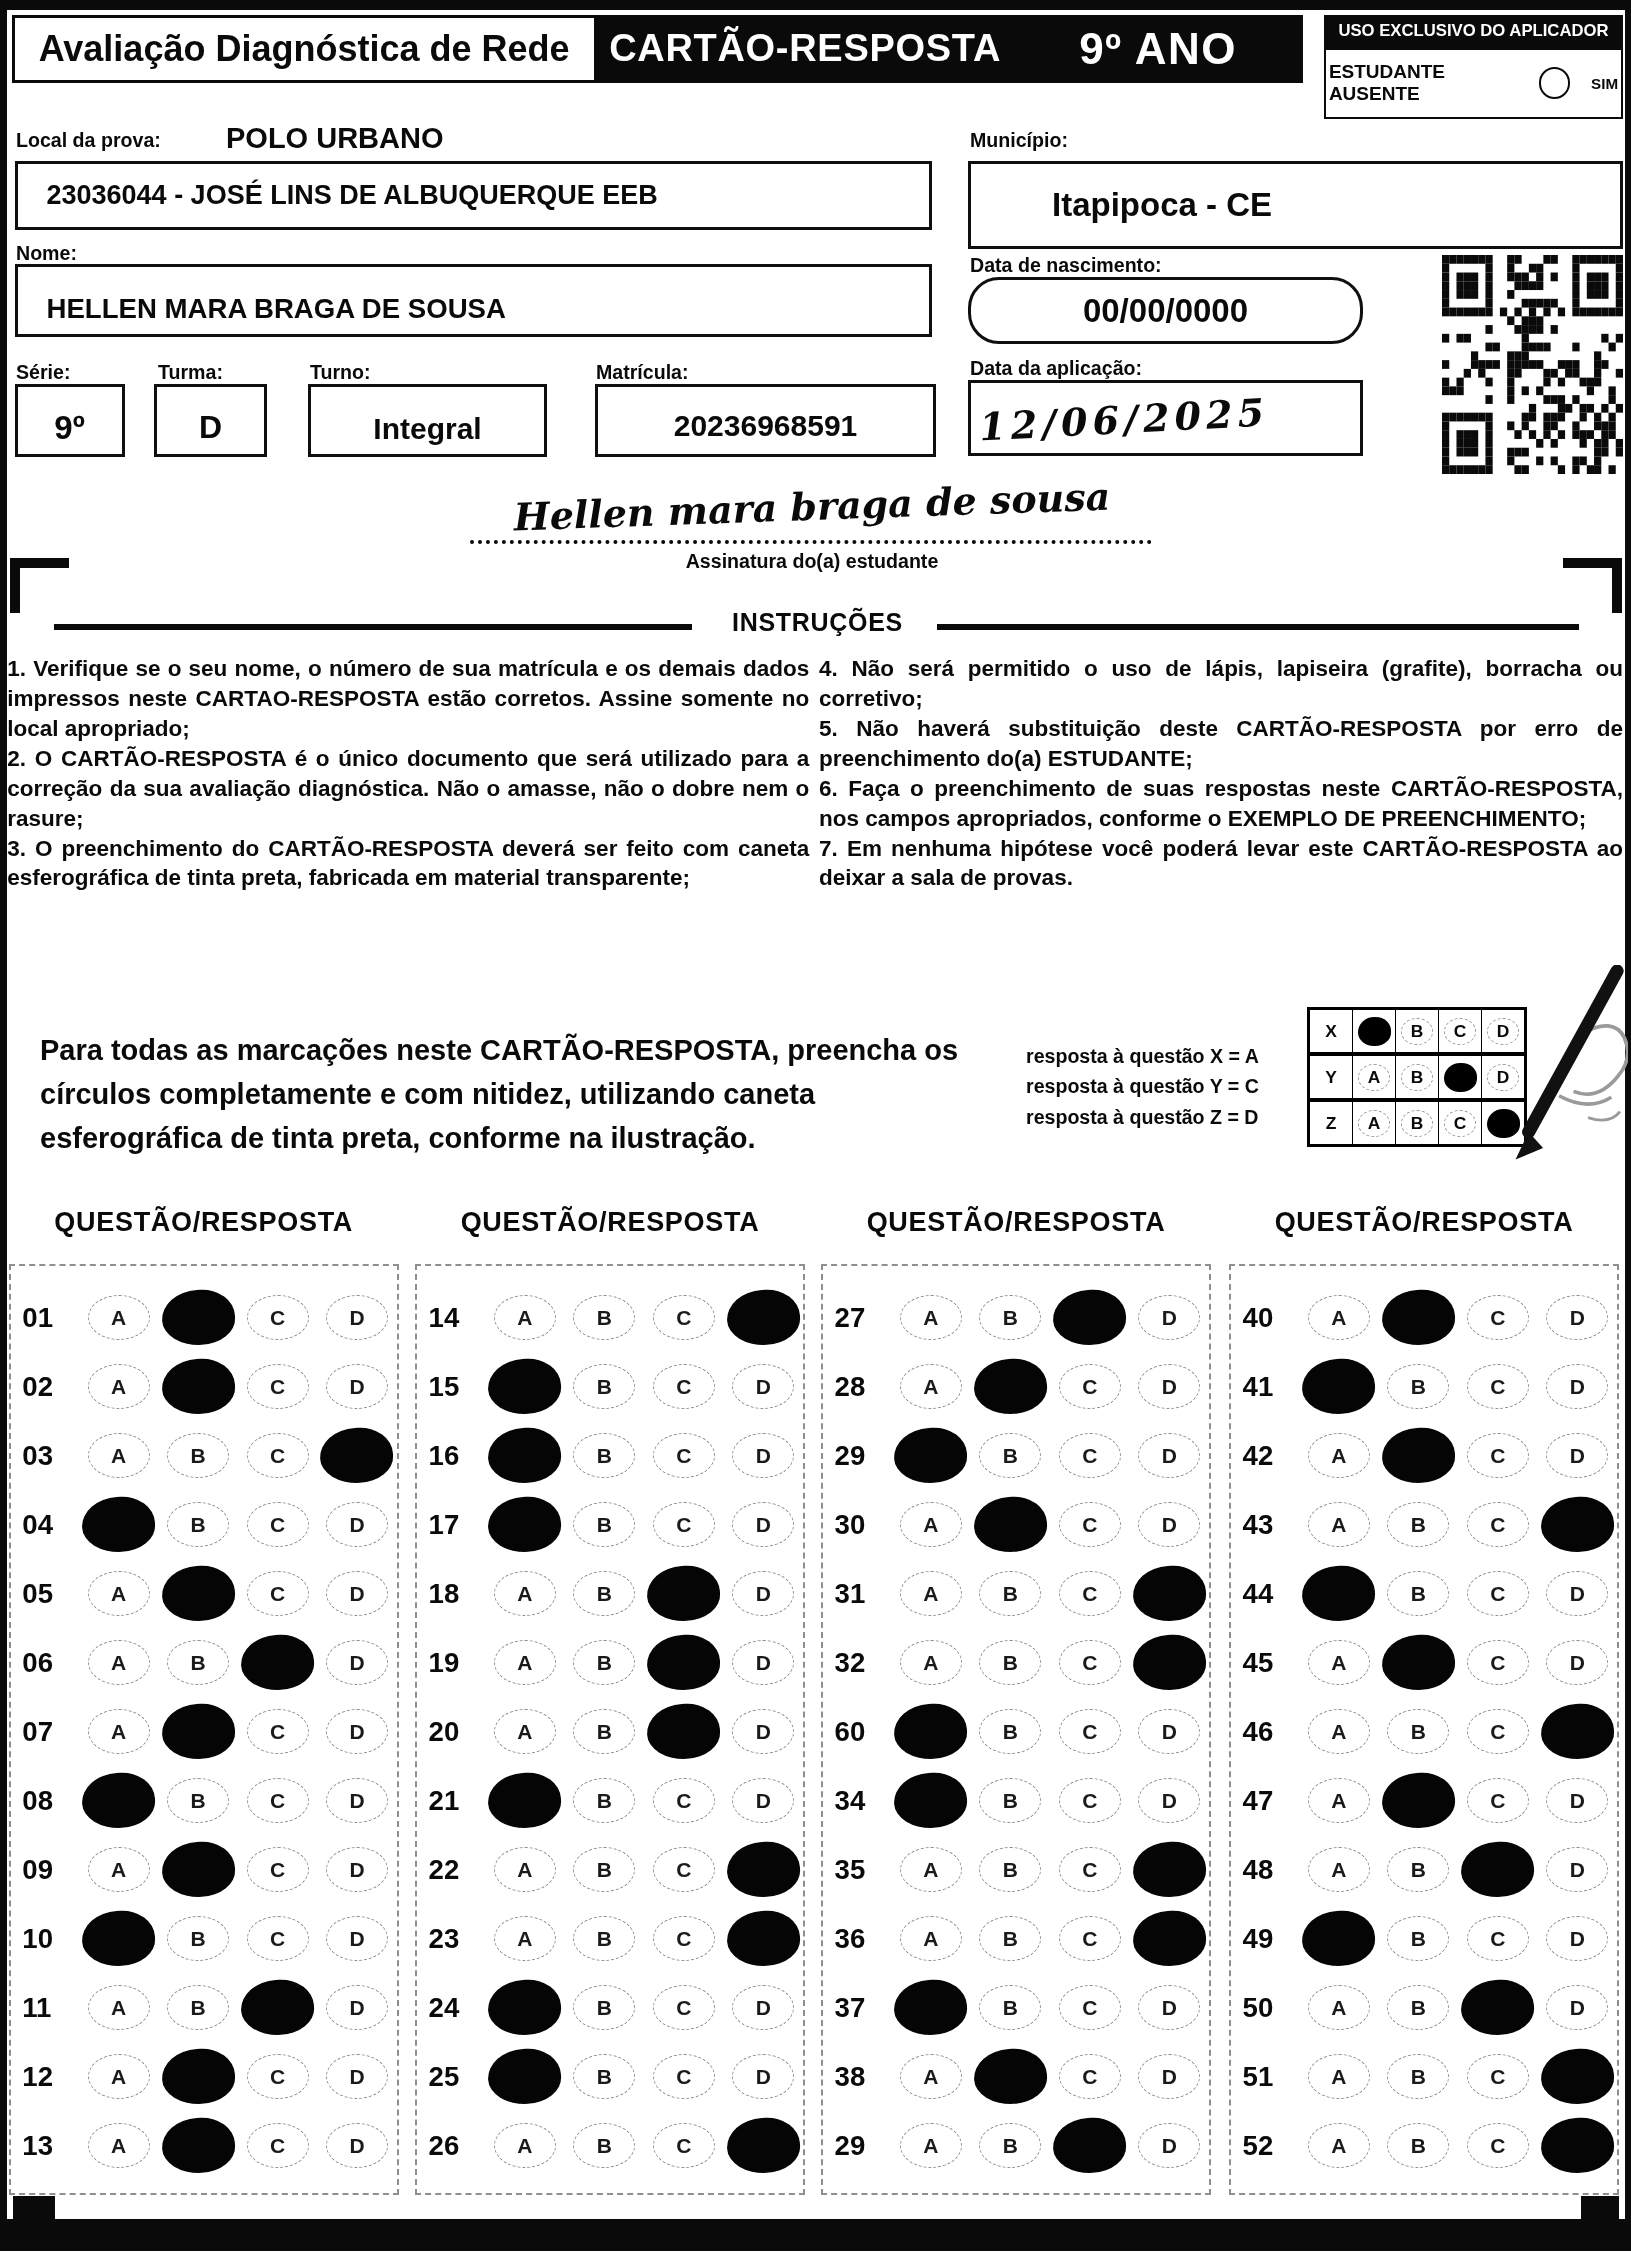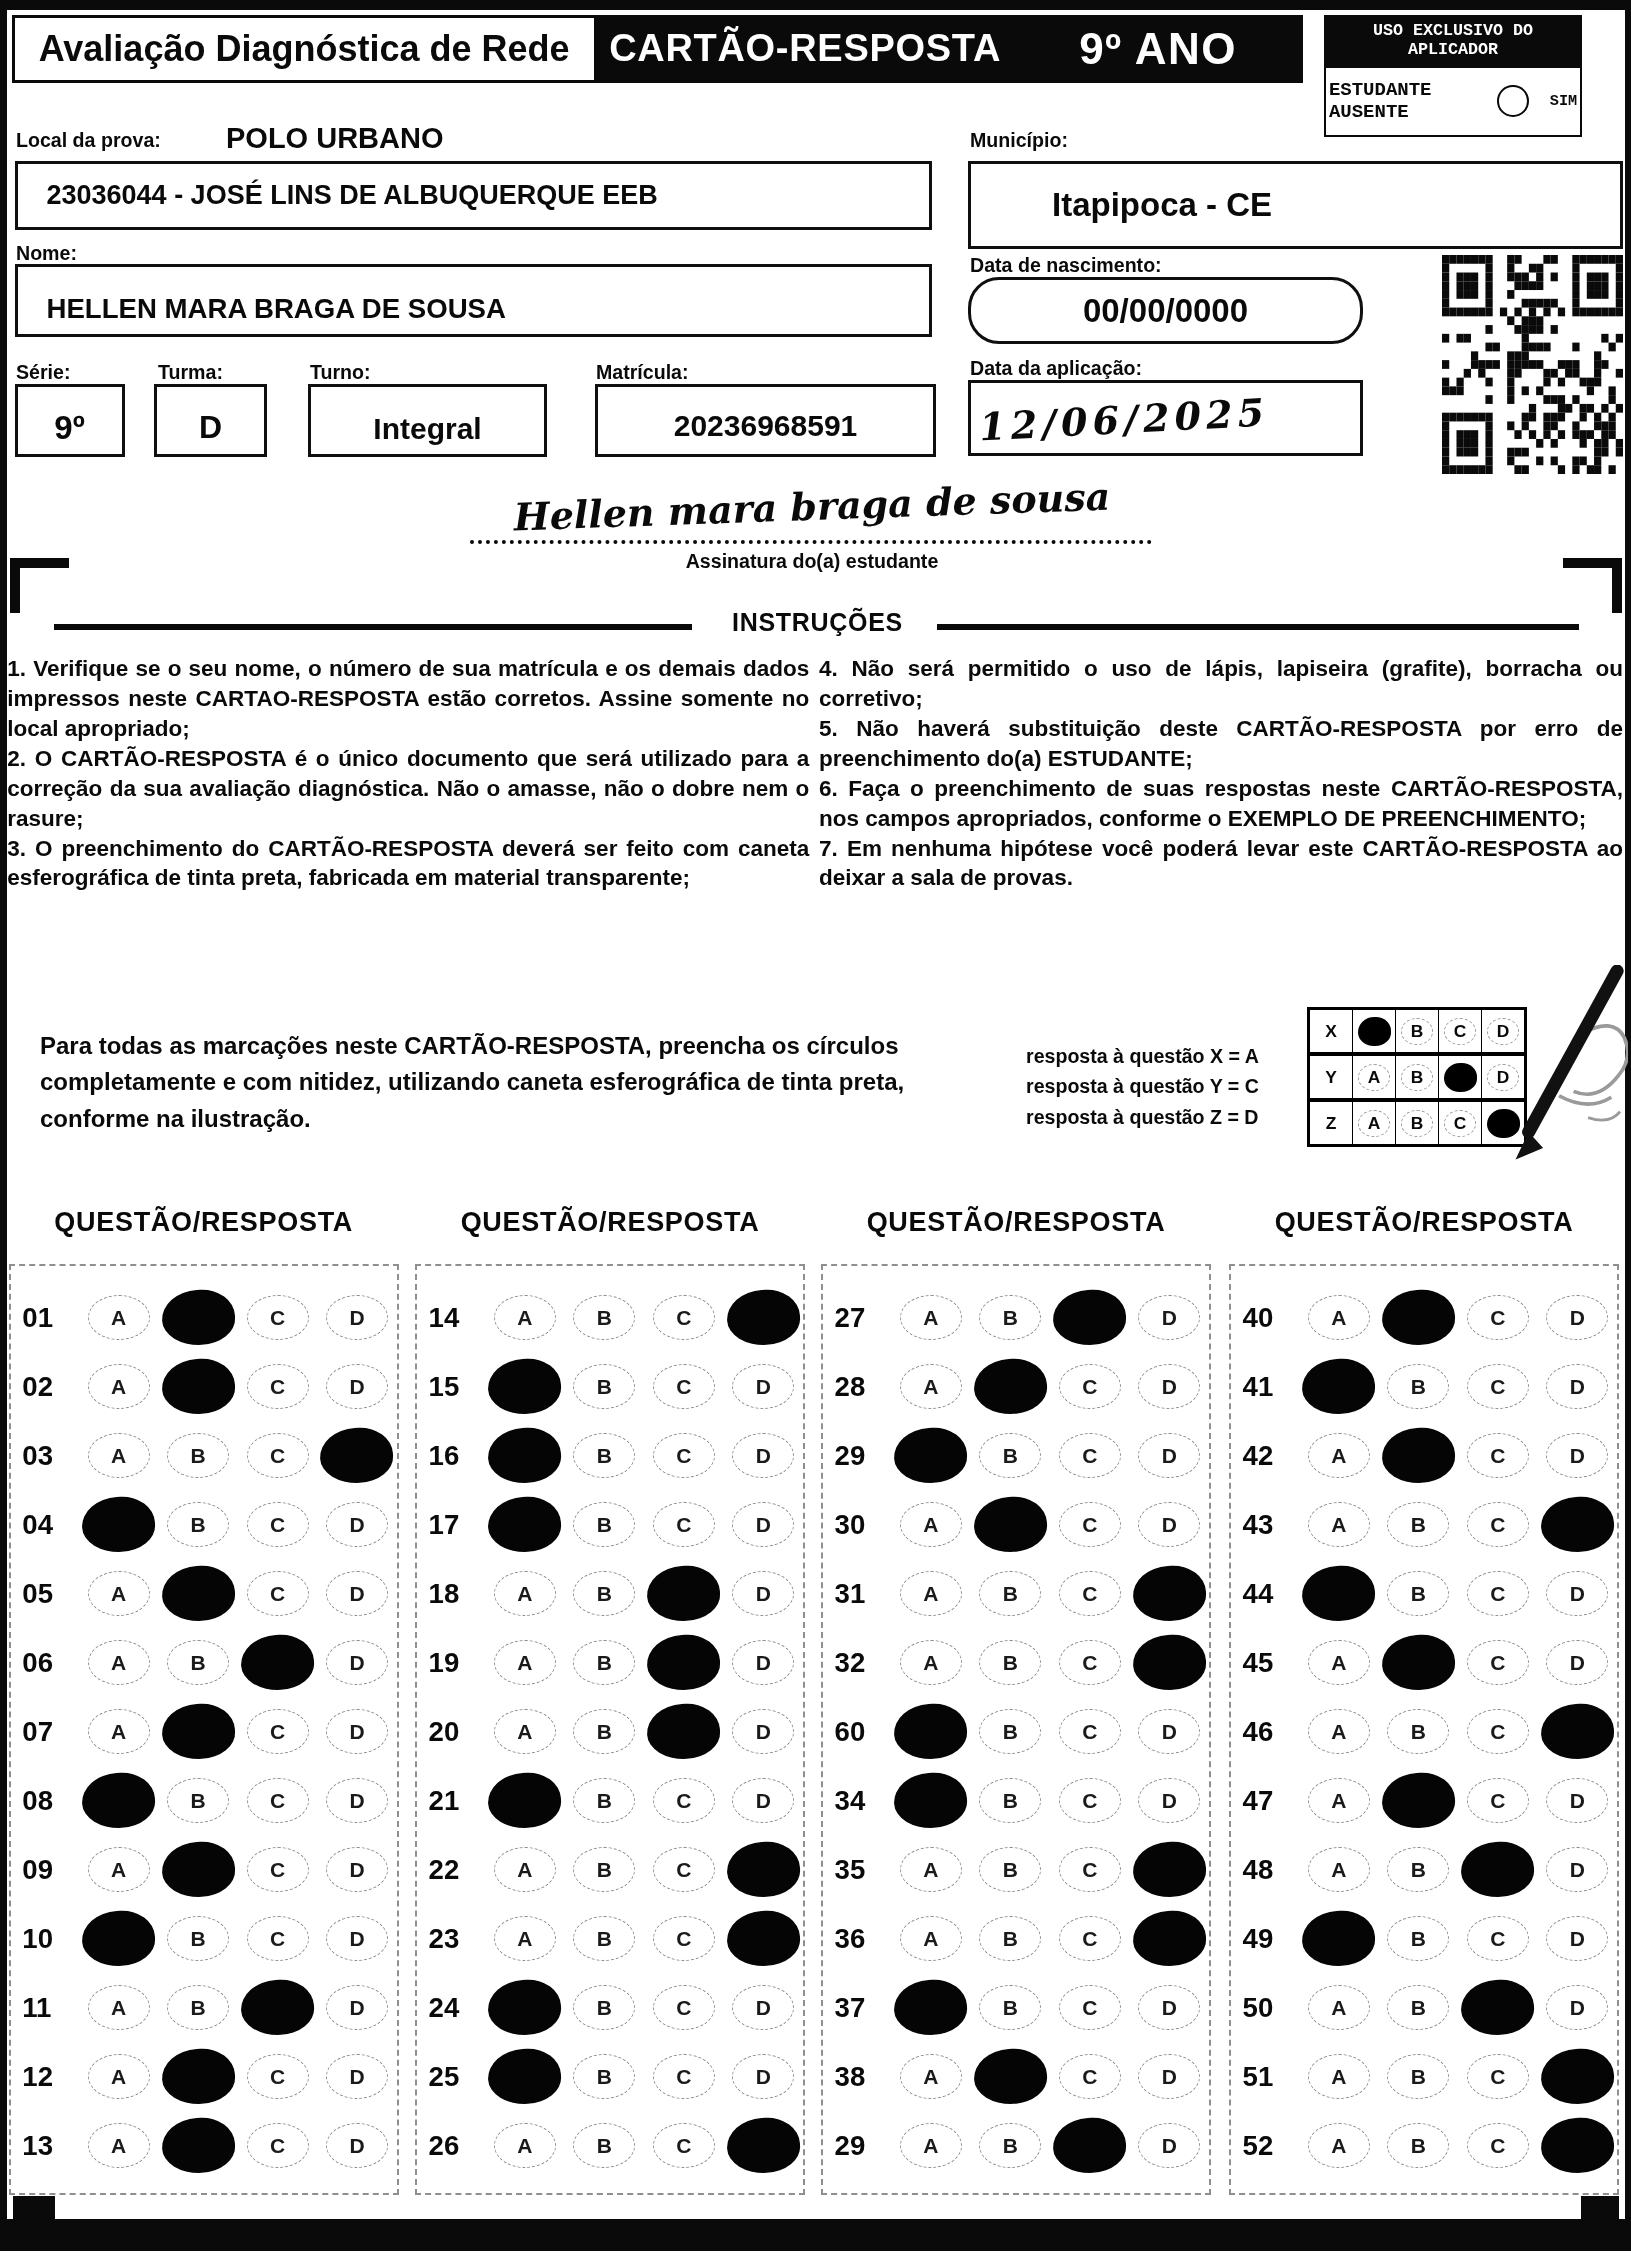--- a/index.html
+++ b/index.html
@@ -14,21 +14,21 @@
   .corner-sq{position:absolute;background:#0a0a0a;}
   .corner-sq.left{left:13px;bottom:39px;width:42px;height:26px;}
   .corner-sq.right{right:11.6px;bottom:39px;width:38px;height:26px;}
 
   
   .header-bar{position:absolute;left:11.6px;top:14.5px;width:1291px;height:68px;display:flex;}
   .hseg{display:flex;align-items:center;justify-content:center;}
   .hseg-title{width:417px;background:#0a0a0a;color:#fff;font-size:38px;font-weight:bold;letter-spacing:0.7px;}
   .hseg-white{width:585px;background:#fff;border:3.6px solid #0a0a0a;font-size:36px;font-weight:bold;box-sizing:border-box;}
   .hseg-grade{width:289px;background:#0a0a0a;color:#fff;font-size:44px;font-weight:bold;letter-spacing:1.5px;}
-  .exam-box{position:absolute;left:1324px;top:14.5px;width:258px;font-family:Liberation Mono, monospace;}
+  .exam-box{position:absolute;left:1324px;top:14.5px;width:299px;}
   .exam-hdr{background:#0a0a0a;color:#fff;font-size:16.7px;font-weight:bold;text-align:center;padding:6.5px 0;}
   .exam-body{border:2.9px solid #0a0a0a;background:#fff;display:flex;align-items:center;justify-content:center;gap:21px;padding:11.6px 2.9px;font-size:19px;font-weight:bold;}
   .exam-circle{width:27.6px;height:27.6px;border:2.2px solid #0a0a0a;border-radius:50%;flex:none;}
   .exam-sim{font-size:15.2px;font-weight:bold;}
 
   
   .lbl{position:absolute;font-size:19.6px;font-weight:bold;}
   .val{position:absolute;font-weight:bold;}
   .box{position:absolute;border:3.6px solid #0f0f0f;background:#fff;display:flex;align-items:center;box-sizing:border-box;}
   .box .bt{font-weight:bold;}
@@ -46,21 +46,21 @@
   
   .instr-title{position:absolute;left:732px;top:608px;width:167px;text-align:center;font-size:25px;font-weight:bold;letter-spacing:0.7px;}
   .instr-bar{position:absolute;top:624px;height:5.8px;background:#0a0a0a;}
   .instr-bar.left{left:54px;width:638px;}
   .instr-bar.right{left:937px;width:642px;}
   .instr-col{position:absolute;top:654px;font-size:22.5px;font-weight:bold;line-height:1.33;text-align:justify;}
   .instr-col.left{left:7.3px;width:802px;}
   .instr-col.right{left:819px;width:804px;}
   .instr-item{margin:0;}
 
-  .fill-note{position:absolute;left:40px;top:1028px;width:928px;font-size:24px;font-weight:bold;line-height:1.52;}
+  .fill-note{position:absolute;left:40px;top:1028px;width:928px;font-size:29px;font-weight:bold;line-height:1.52;}
 
   .ex-lines{position:absolute;left:1026px;top:1041px;font-size:19.6px;font-weight:bold;line-height:1.55;}
   .ex-grid{position:absolute;left:1307px;top:1007px;border:3.6px solid #000;background:#fff;}
   .ex-row{display:flex;}
   .ex-row + .ex-row{border-top:4.4px solid #000;}
   .ex-cell{width:42px;height:42px;display:flex;align-items:center;justify-content:center;font-size:17.4px;font-weight:bold;}
   .ex-cell + .ex-cell{border-left:1.5px solid #000;}
   .ex-dot{width:30.5px;height:25px;border:1.5px dashed #999;border-radius:50%;display:flex;align-items:center;justify-content:center;}
   .ex-fill{width:33px;height:29px;background:#000;border-radius:52% 48% 50% 50%/55% 50% 48% 50%;}
   .pen-svg{position:absolute;left:1472px;top:965px;}

